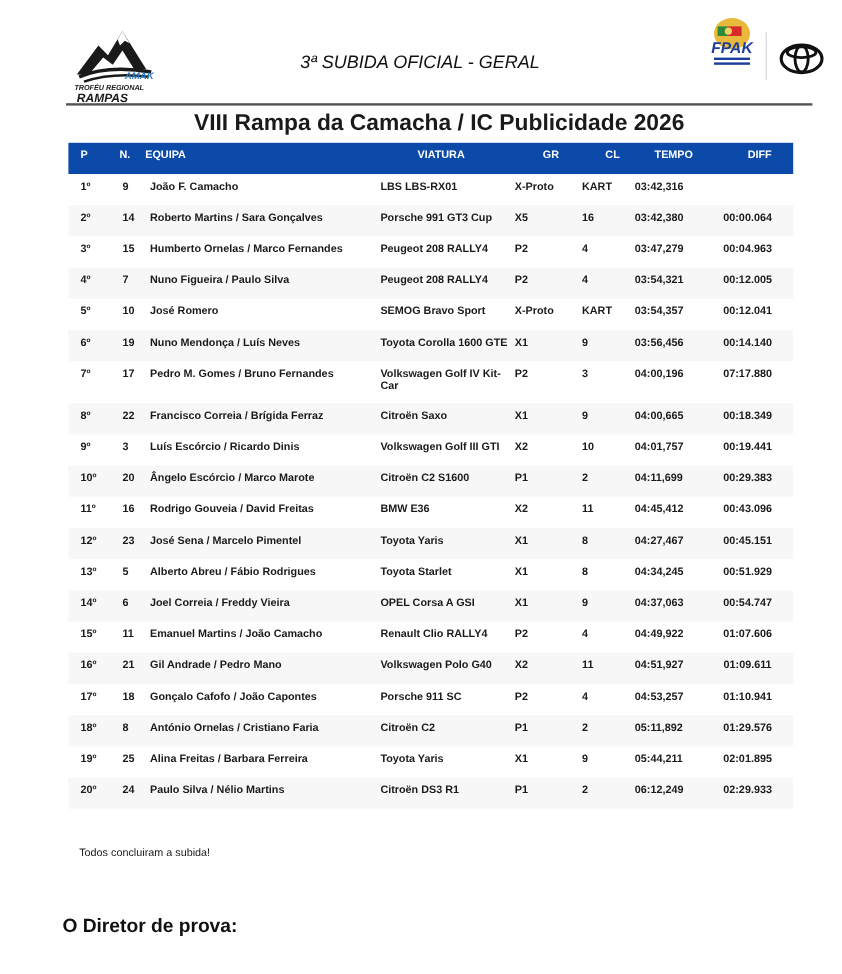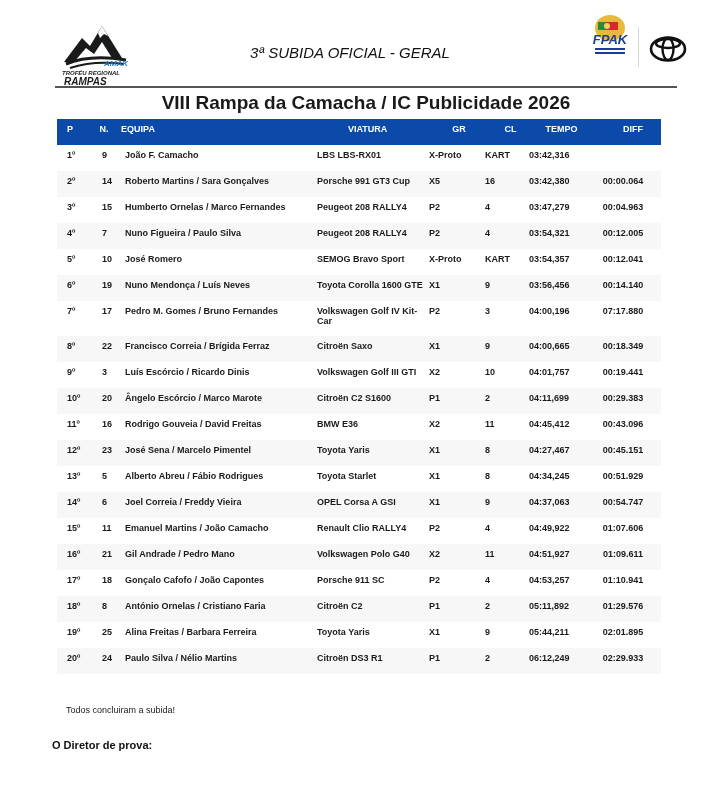--- a/index.html
+++ b/index.html
@@ -19,21 +19,21 @@
   .c-p { width:45px; padding-left:10px; box-sizing:border-box; }
   .c-n { width:23px; }
   .c-e { width:192px; }
   .c-v { width:112px; }
   .c-gr { width:56px; }
   .c-cl { width:44px; }
   .c-t { width:64px; }
   .c-d { width:60px;text-align:center; }
   .thead .c-v { padding-left:0;margin-left:48px; }
   .footer-note { position:absolute; left:66px; top:705px; font-size:9px; color:#1a1a1a;text-align:center; }
-  .director { position:absolute; left:52px; top:739px; font-size:11px; font-weight:bold; color:#111; }
+  .director { position:absolute; left:52px; top:764px; font-size:16px; font-weight:bold; color:#111; }
 </style>
 </head>
 <body>
 
 <div class="logo-left">
   <svg width="80" height="62" viewBox="0 0 80 62">
     <polygon points="4,38 22,14 30,22 42,2 62,34 52,34 42,18 34,30 26,24 14,38" fill="#1a1a1a"></polygon>
     <polygon points="42,2 48,12 44,10 40,14 38,9" fill="#fff"></polygon>
     <path d="M6,40 Q30,30 66,36" stroke="#1a1a1a" stroke-width="3" fill="none"></path>
     <path d="M10,44 Q34,36 64,40" stroke="#1a1a1a" stroke-width="2" fill="none"></path>

